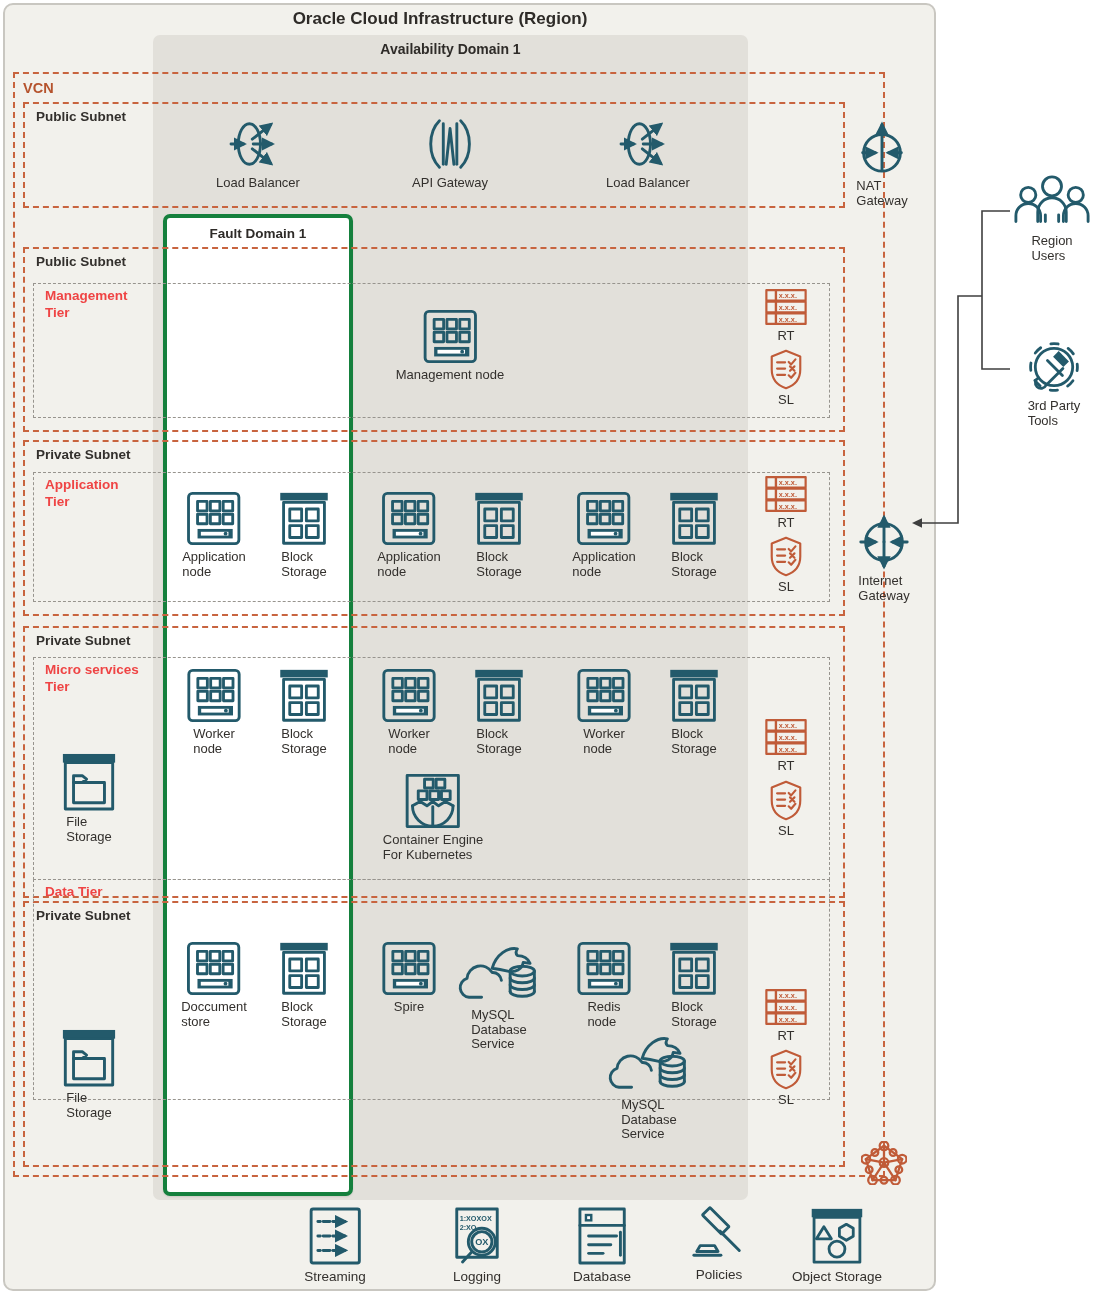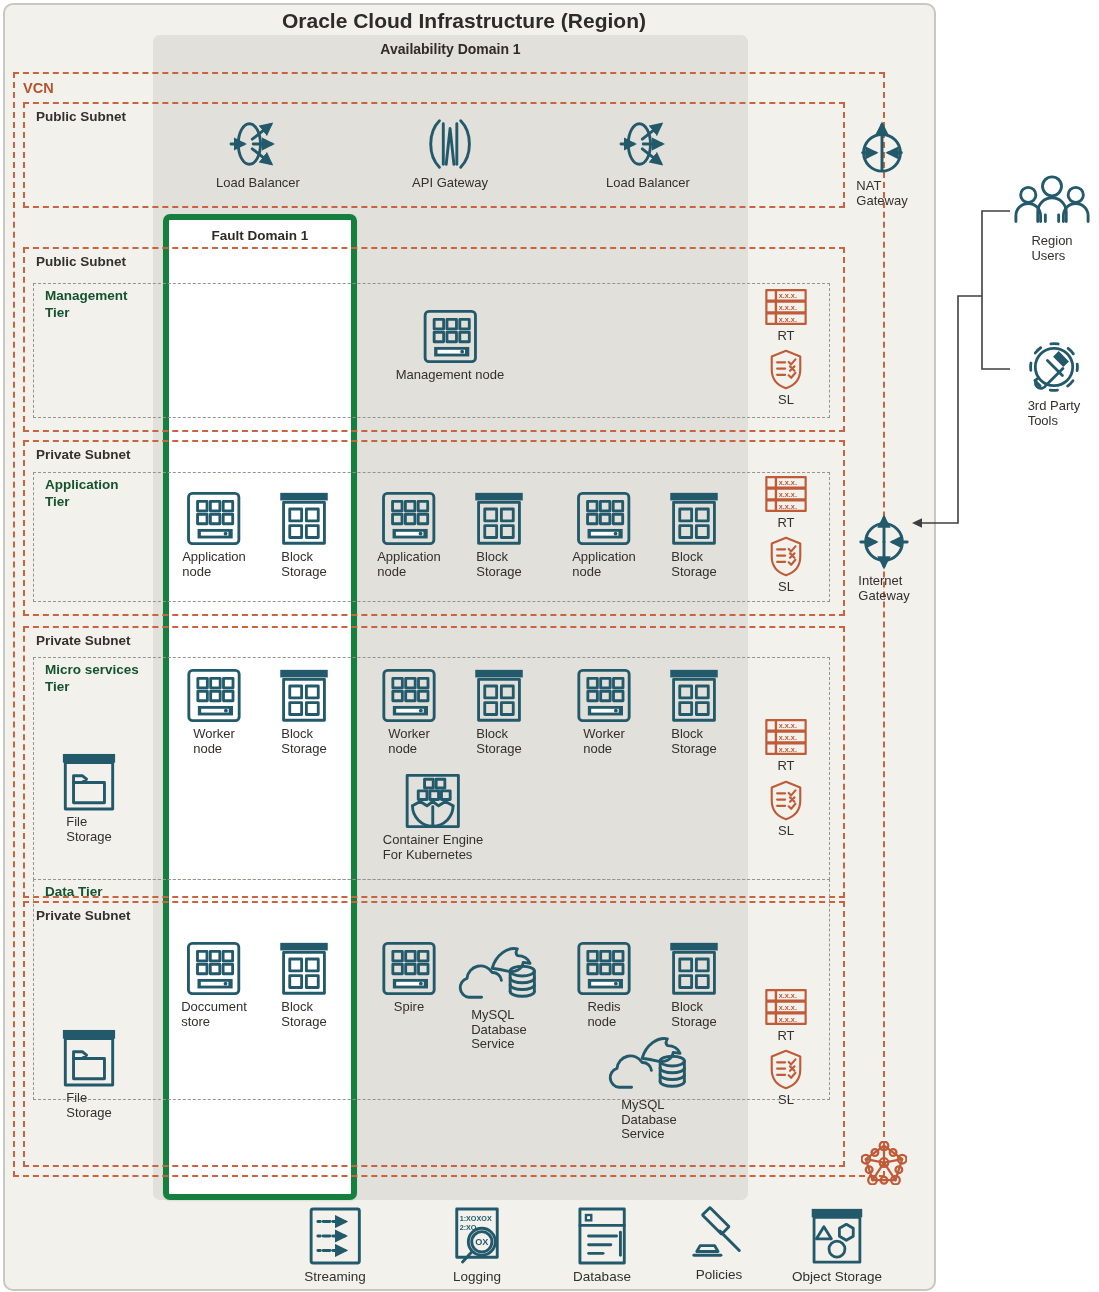--- a/index.html
+++ b/index.html
@@ -2,37 +2,37 @@
 <html><head>
 <meta charset="utf-8">
 <style>
   html,body{margin:0;padding:0;background:#fff;}
   body{font-family:"Liberation Sans",sans-serif;color:#33302D;}
   .canvas{position:relative;width:1099px;height:1292px;background:#fff;overflow:hidden;}
 
   .region{position:absolute;left:3px;top:3px;width:929px;height:1284px;background:#F2F1EC;
           border:2px solid #C9C7C1;border-radius:10px;z-index:0;}
   .region-title{position:absolute;left:0;top:9px;width:880px;text-align:center;
-          font-size:21px;font-weight:bold;color:#2E2B28;z-index:4;padding-left:24px;}
+          font-size:17px;font-weight:bold;color:#2E2B28;z-index:4;}
   .ad-band{position:absolute;left:153px;top:35px;width:595px;height:1165px;background:#E2E0DA;
           border-radius:7px;z-index:1;}
   .ad-title{position:absolute;left:0;top:6px;width:100%;text-align:center;
           font-size:14px;font-weight:bold;color:#2E2B28;}
   .fd-col{position:absolute;top:214px;height:974px;width:182px;background:#FFFFFF;
-          border:6px solid #15803d;border-radius:7px;box-shadow:0 1px 2px rgba(0,0,0,.10);z-index:2;}
+          border:4px solid #15803d;border-radius:7px;box-shadow:0 1px 2px rgba(0,0,0,.10);z-index:2;}
   .fd-head{position:absolute;left:0;top:8px;width:100%;text-align:center;
           font-size:13.5px;font-weight:bold;color:#2E2B28;}
 
   .vcn{position:absolute;left:13px;top:72px;width:868px;height:1101px;
           border:2px dashed #C8643F;z-index:3;}
   .vcn-label{position:absolute;left:8px;top:6px;font-size:14.5px;font-weight:bold;color:#B5532D;}
   .subnet{position:absolute;left:23px;width:818px;border:2px dashed #C8643F;z-index:3;}
   .tier{position:absolute;left:33px;width:795px;border:1.5px dashed #97948E;z-index:3;}
   .sub-label{position:absolute;left:11px;top:5px;font-size:13.5px;font-weight:bold;color:#33302D;}
-  .tier-label{position:absolute;left:11px;top:4px;font-size:13.5px;font-weight:bold;color:#14532d;
+  .tier-label{position:absolute;left:11px;top:4px;font-size:13.5px;font-weight:bold;color:#ef4444;
           white-space:pre-line;line-height:1.25;}
 
   .node{position:absolute;transform:translateX(-50%);display:flex;flex-direction:column;
           align-items:center;z-index:5;}
   .nl{margin-top:3px;font-size:13px;line-height:1.12;color:#33302D;text-align:left;
           white-space:pre-line;}
   .conn{position:absolute;left:0;top:0;z-index:6;pointer-events:none;}
 
   
   .tk{stroke:#235A6B;fill:none;stroke-width:3;stroke-linecap:round;stroke-linejoin:round;}

